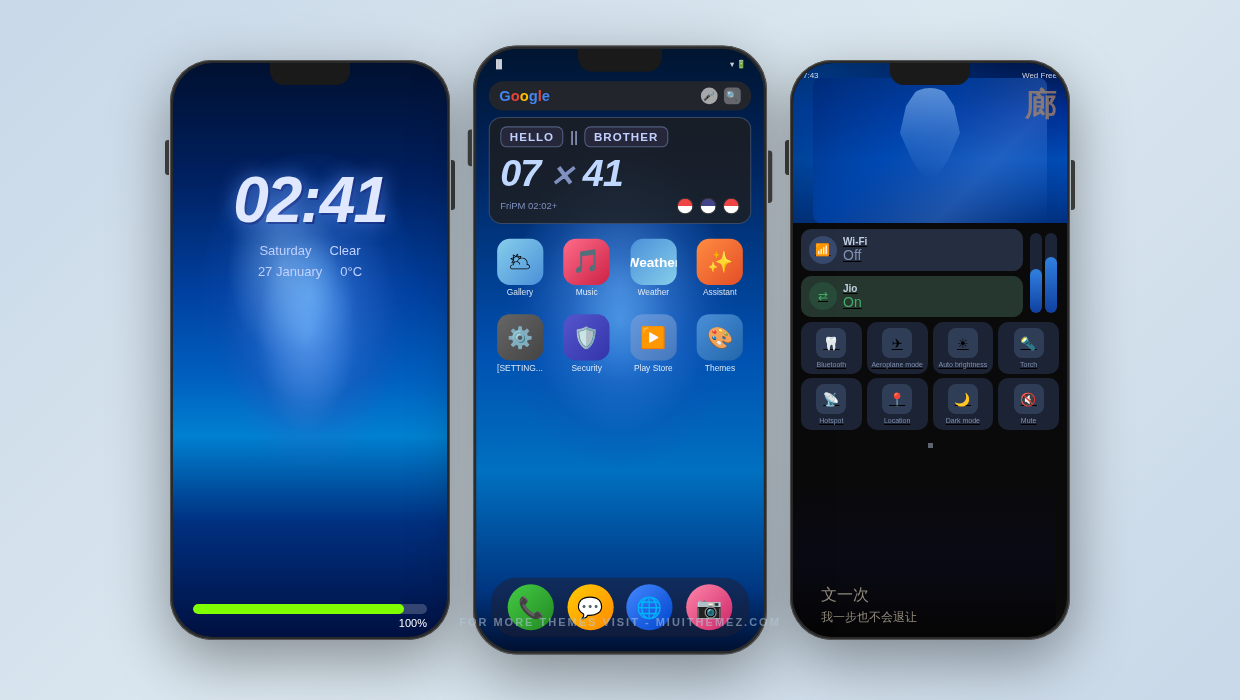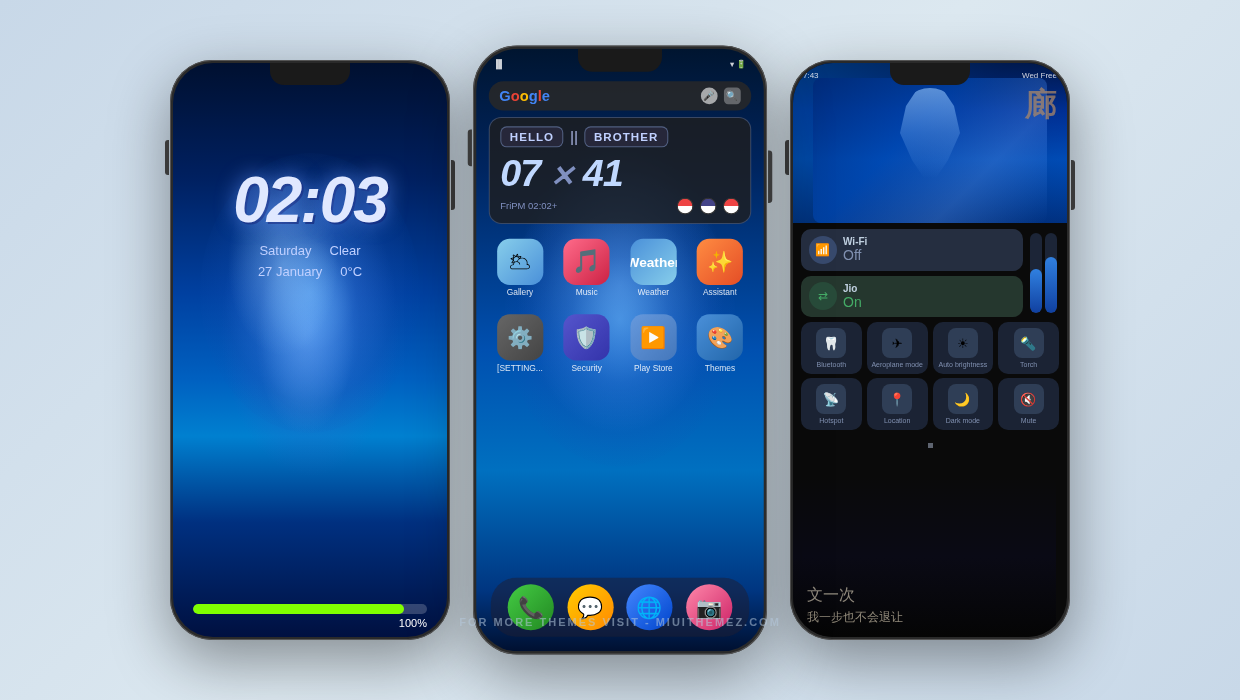--- a/index.html
+++ b/index.html
@@ -366,20 +366,21 @@
       font-size: 20px;
     }
 
     
     .phone3-bg {
       width: 100%;
       height: 100%;
       background: #0a0a0a;
       position: relative;
       overflow: hidden;
+      text-decoration: underline;
     }
 
     
     .anime-top {
       width: 100%;
       height: 160px;
       background: linear-gradient(180deg, #001040 0%, #0030a0 30%, #0050c0 60%, #003080 100%);
       position: relative;
       overflow: hidden;
     }
@@ -494,21 +495,21 @@
     
     .anime-bottom {
       position: absolute;
       bottom: 0;
       left: 0;
       right: 11px;
       height: 160px;
       background: linear-gradient(0deg, #050505 0%, #0a0a15 50%, transparent 100%);
       display: flex;
       align-items: flex-end;
-      padding: 10px 14px;
+      padding: 10px 28px;
     }
 
     .anime-text {
       color: rgba(180,170,150,0.8);
       font-size: 12px;
       line-height: 1.6;
     }
 
     .anime-chinese {
       font-size: 16px;
@@ -598,21 +599,21 @@
 
   <div class="phone">
     <div class="phone-inner">
       <div class="phone1-bg">
         <div class="notch"></div>
         <div class="water-swirl"></div>
         <div class="water-swirl2"></div>
 
 
         <div class="clock-p1">
-          <div class="clock-digits">02:03</div>
+          <div class="clock-digits">02:41</div>
           <div class="clock-date">
             <span>Saturday</span>&nbsp;&nbsp;&nbsp;&nbsp;
             <span>Clear</span><br>
             <span>27 January</span>&nbsp;&nbsp;&nbsp;&nbsp;
             <span>0°C</span>
           </div>
         </div>
 
         <div class="battery-bar-container">
           <div class="battery-bar-outer">

